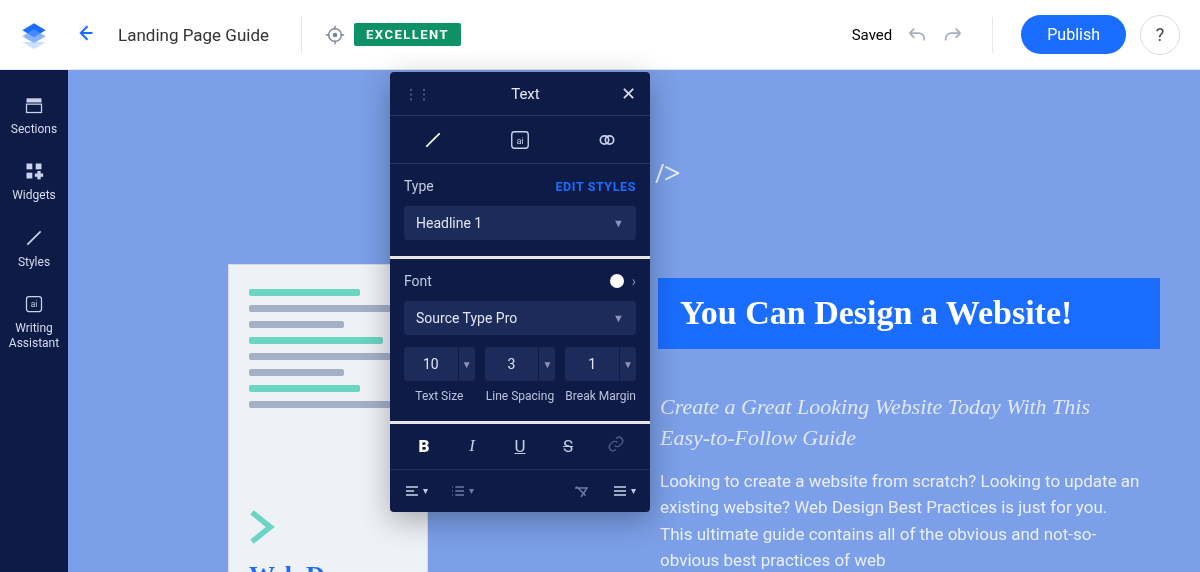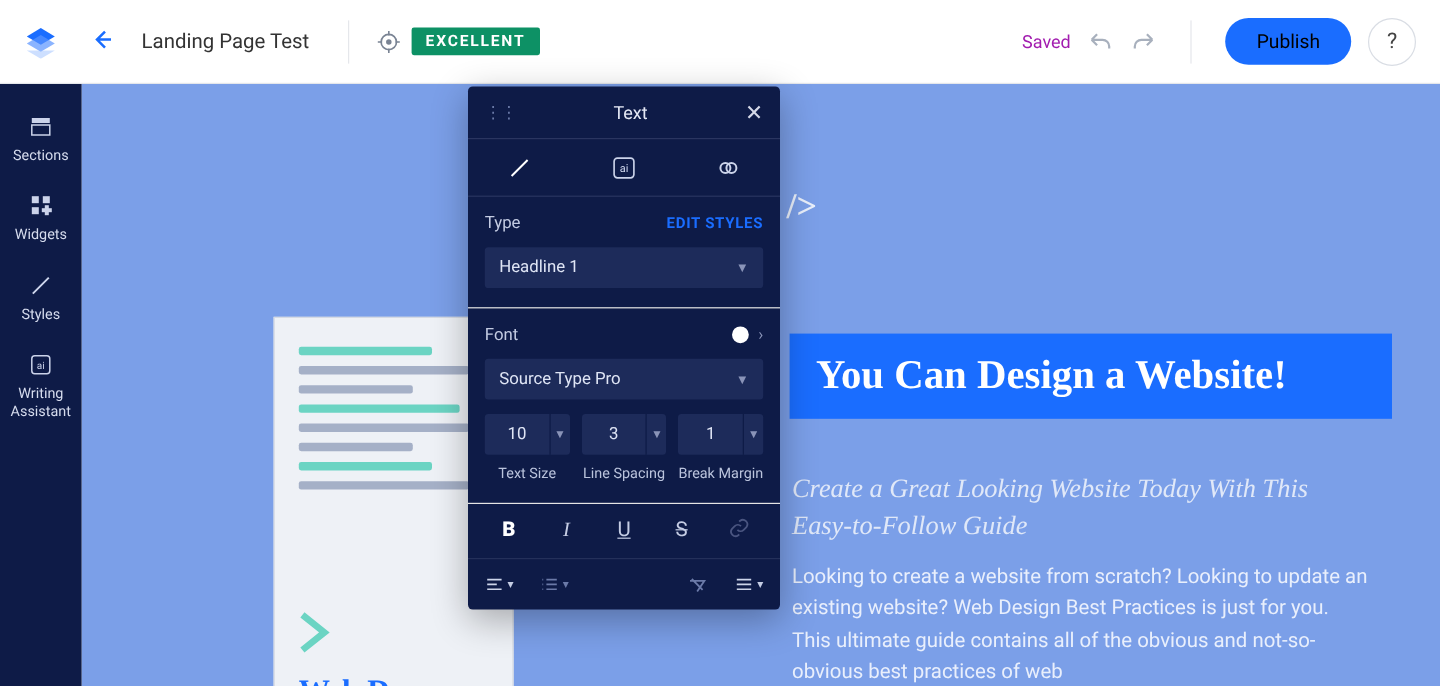--- a/index.html
+++ b/index.html
@@ -7,24 +7,24 @@
 
 
 .topbar { height: 70px; display: flex; align-items: center; padding: 0 20px; border-bottom: 1px solid #e5e7eb; background: #fff; position: relative; z-index: 5; }
 .logo { width: 28px; height: 28px; margin-right: 22px; }
 .back-arrow { width: 30px; cursor: pointer; text-align: center; }
 .page-title { font-size: 17px; color: #333; margin-left: 18px; margin-right: 18px; }
 .topbar-divider { width: 1px; height: 36px; background: #e5e7eb; margin: 0 14px; }
 .target-icon { width: 22px; height: 22px; margin: 0 8px; }
 .excellent-badge { background: #0d9165; color: #fff; font-size: 13px; font-weight: 700; letter-spacing: 1.5px; padding: 4px 12px; border-radius: 2px; }
 .topbar-right { margin-left: auto; display: flex; align-items: center; gap: 14px; }
-.saved-text { color: #a21caf; font-size: 15px; }
+.saved-text { color: #000000; font-size: 15px; }
 .undo-icon, .redo-icon { color: #a8b0bd; cursor: pointer; width: 22px; }
 .preview-btn { background: #e9ebef; color: #333; font-size: 16px; border: none; padding: 10px 26px; border-radius: 22px; cursor: pointer; }
-.publish-btn { background: #1a6dff; color: #000000; font-size: 16px; border: none; padding: 10px 26px; border-radius: 22px; cursor: pointer; }
+.publish-btn { background: #1a6dff; color: #ffffff; font-size: 16px; border: none; padding: 10px 26px; border-radius: 22px; cursor: pointer; }
 .help-btn { width: 40px; height: 40px; border-radius: 50%; border: 1px solid #d9dde4; background: #fff; cursor: pointer; font-size: 18px; color: #444; }
 
 
 .left-sidebar { position: absolute; left: 0; top: 70px; bottom: 0; width: 68px; background: #0e1b47; display: flex; flex-direction: column; padding-top: 14px; z-index: 4; }
 .side-item { display: flex; flex-direction: column; align-items: center; color: #d5dbed; font-size: 12px; padding: 10px 0 14px; cursor: pointer; }
 .side-item .side-icon { width: 22px; height: 22px; margin-bottom: 6px; display: flex; align-items: center; justify-content: center; }
 .side-item span.lbl { text-align: center; line-height: 1.2; }
 
 
 .canvas { position: absolute; left: 68px; top: 70px; right: 0; bottom: 0; background: #7b9fe8; overflow: hidden; }
@@ -49,21 +49,21 @@
 .book-mock .chev { position: absolute; left: 12px; top: 240px; width: 44px; height: 44px; }
 
 
 .text-panel { position: absolute; left: 390px; top: 72px; width: 260px; background: #0e1b47; border-radius: 4px; color: #fff; z-index: 10; box-shadow: 0 8px 30px rgba(0,0,0,0.3); }
 .panel-header { display: flex; align-items: center; height: 44px; padding: 0 14px; border-bottom: 1px solid #2a3560; }
 .drag-handle { color: #6b7aa8; font-size: 14px; letter-spacing: -1px; cursor: move; }
 .panel-title { flex: 1; text-align: center; font-size: 15px; color: #e5e9f5; }
 .close-btn { color: #d5d9e8; cursor: pointer; font-size: 18px; }
 .panel-tabs { display: flex; justify-content: space-around; height: 48px; align-items: center; border-bottom: 1px solid #2a3560; }
 .panel-tab { width: 60px; display: flex; justify-content: center; cursor: pointer; color: #cdd5ea; }
-.panel-section { padding: 14px 14px 16px; border-bottom: 1px solid #e5e5e5; }
+.panel-section { padding: 14px 14px 16px; border-bottom: 3px solid #e5e5e5; }
 .section-row { display: flex; justify-content: space-between; align-items: center; margin-bottom: 12px; }
 .section-label { color: #c3cbe2; font-size: 14px; }
 .edit-styles { color: #1a6dff; font-size: 12.5px; font-weight: 700; letter-spacing: 0.6px; cursor: pointer; }
 .font-indicator { display: flex; align-items: center; gap: 8px; }
 .font-swatch { width: 14px; height: 14px; border-radius: 50%; background: #fff; }
 .font-chev { color: #8a94b8; font-size: 14px; }
 
 .select-box { background: #1d2b5a; border: none; width: 100%; height: 34px; border-radius: 3px; display: flex; align-items: center; justify-content: space-between; padding: 10px 12px; color: #dfe5f5; font-size: 14px; cursor: pointer; }
 .select-box .caret { color: #8a94b8; font-size: 11px; }
 
@@ -91,21 +91,21 @@
   <svg class="logo" viewBox="0 0 24 24">
       <path fill="#1a6dff" d="M12 2L2 8l10 6 10-6z"></path>
       <path fill="#5a94ff" d="M2 13l10 6 10-6-10-6z" opacity="0.7"></path>
       <path fill="#9cc0ff" d="M2 18l10 6 10-6" opacity="0.5"></path>
     </svg>
   <div class="back-arrow">
     <svg width="20" height="20" viewBox="0 0 24 24">
         <path fill="none" stroke="#1a6dff" stroke-width="2.5" d="M15 4l-8 8 8 8M7 12h14"></path>
       </svg>
   </div>
-  <div class="page-title">Landing Page Test</div>
+  <div class="page-title">Landing Page Guide</div>
   <div class="topbar-divider"></div>
   <svg class="target-icon" viewBox="0 0 24 24">
       <circle cx="12" cy="12" r="7" fill="none" stroke="#7a8494" stroke-width="1.5"></circle>
       <circle cx="12" cy="12" r="2.5" fill="#7a8494"></circle>
       <path stroke="#7a8494" stroke-width="1.5" d="M12 2v4M12 18v4M2 12h4M18 12h4"></path>
     </svg>
   <div class="excellent-badge">EXCELLENT</div>
 
   <div class="topbar-right">
     <span class="saved-text">Saved</span>

